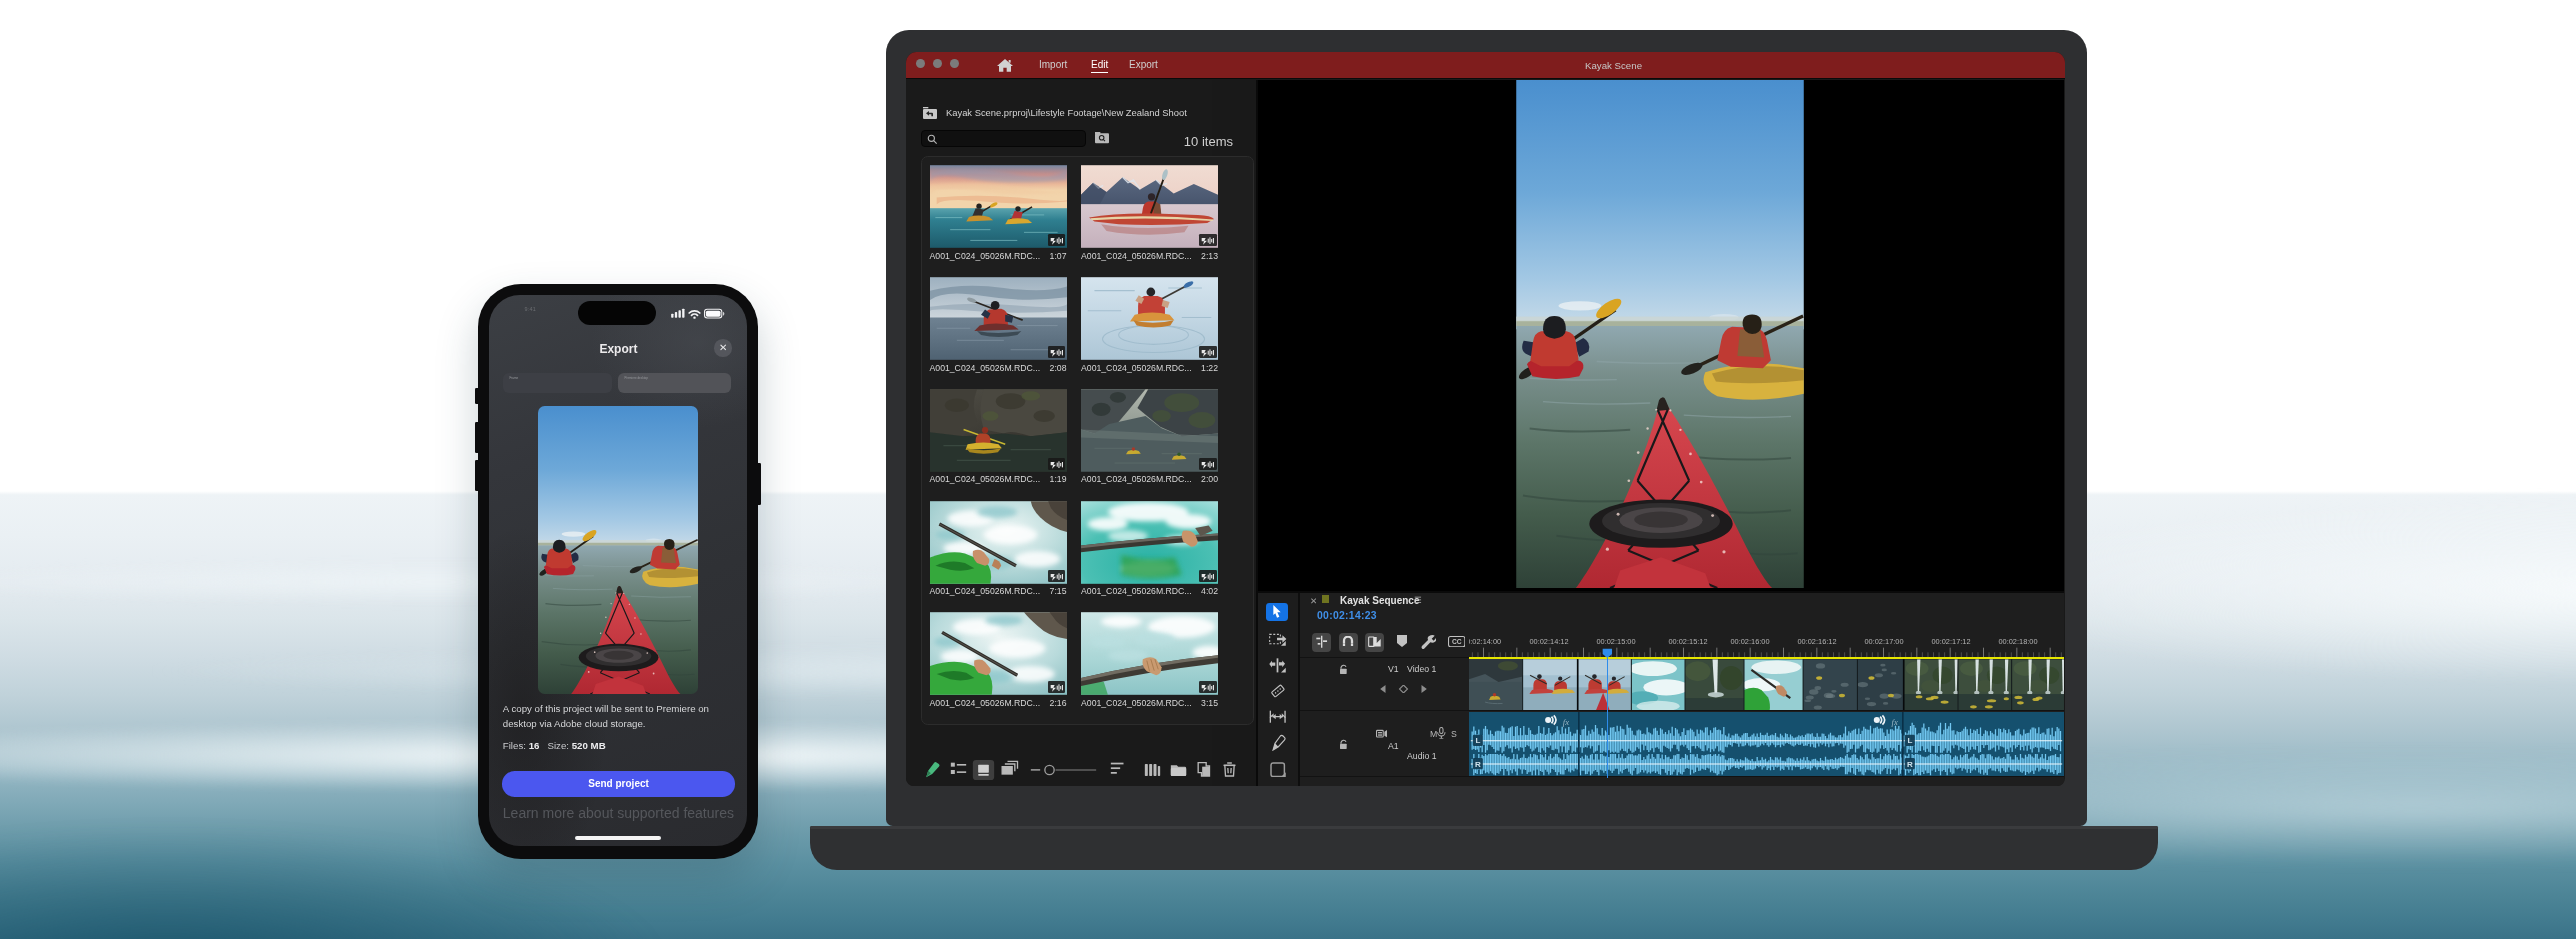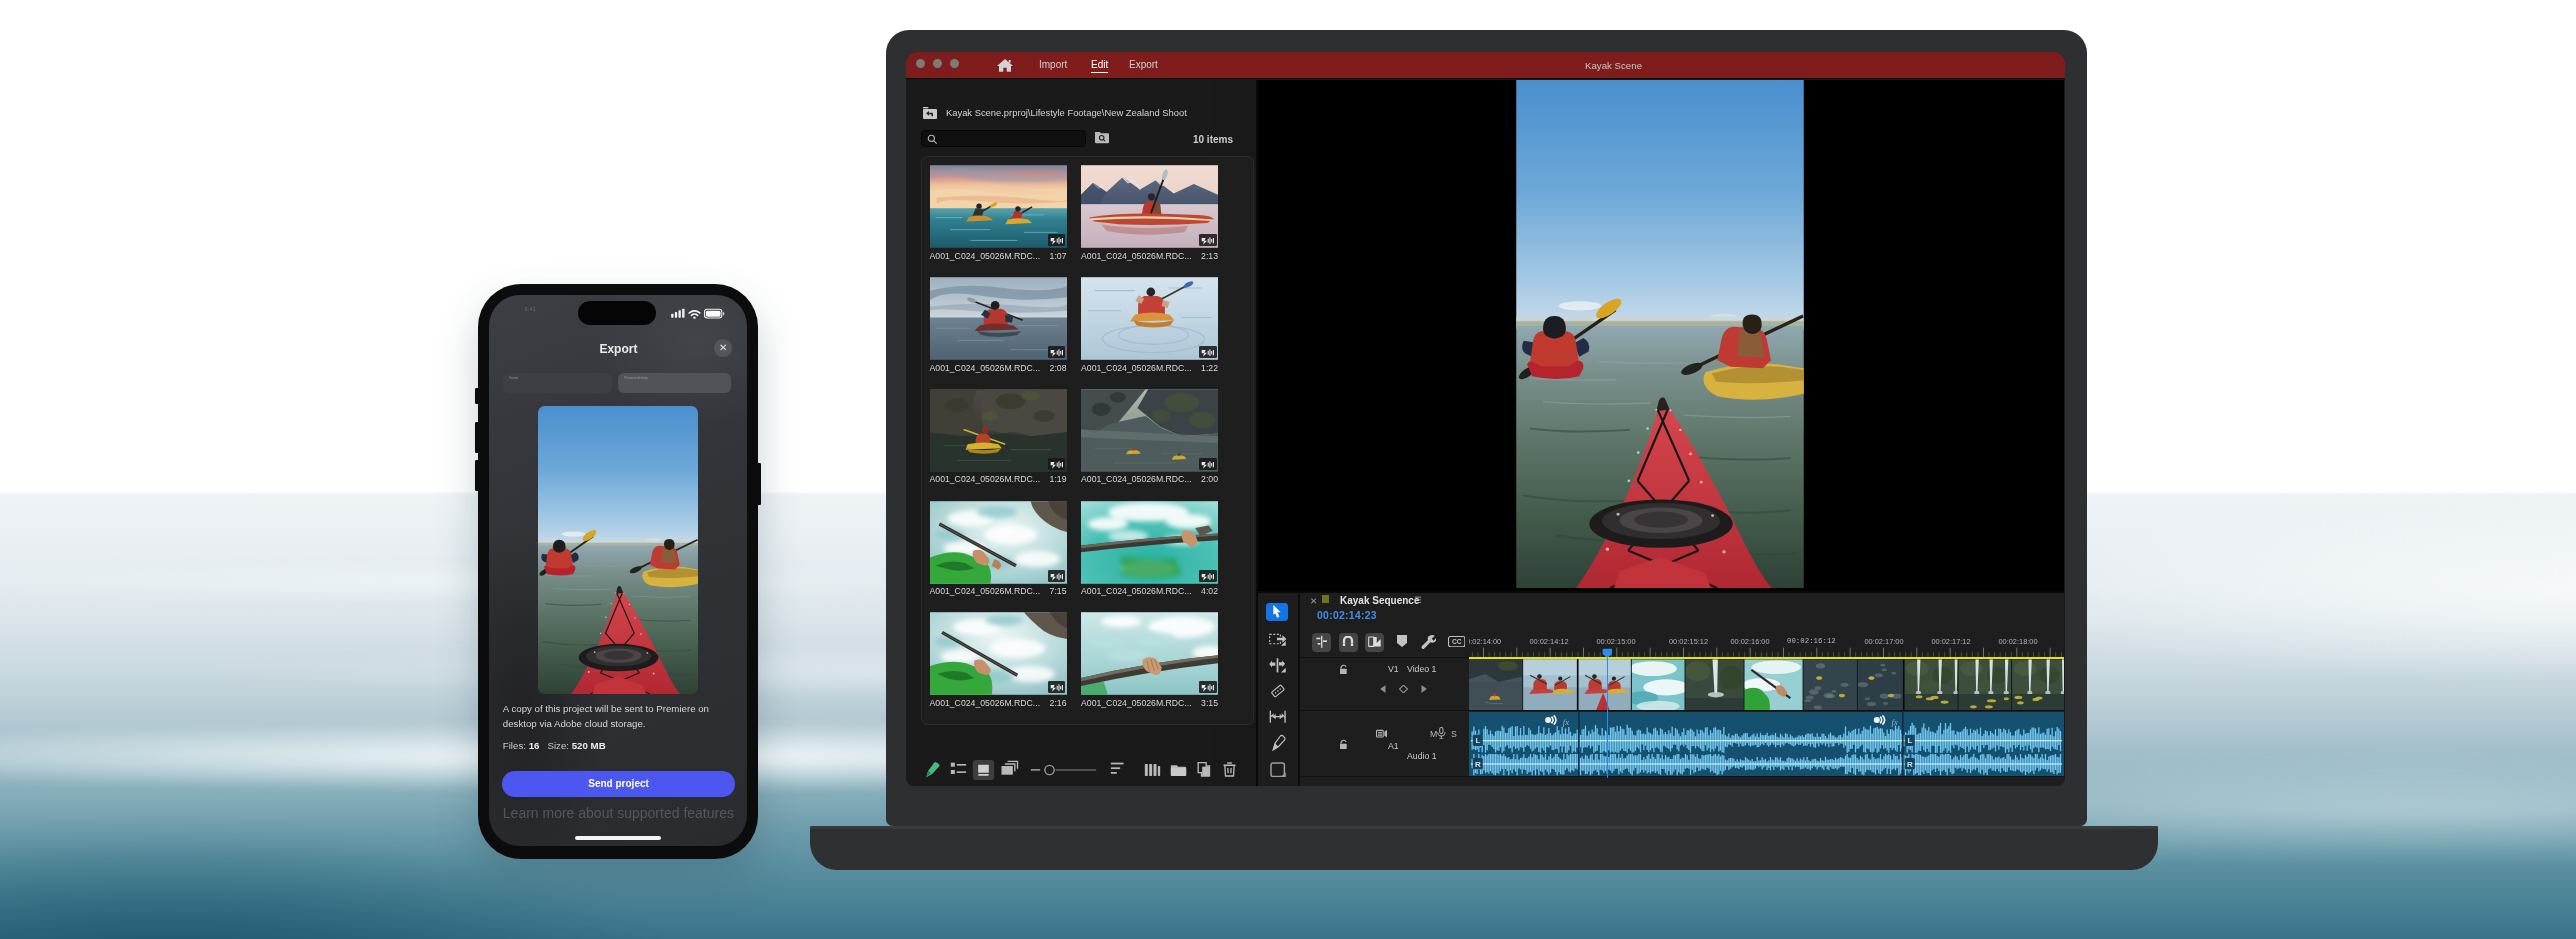--- a/index.html
+++ b/index.html
@@ -47,21 +47,21 @@
 
 .tab { top:7.4px; font-size:10px; color:#cfcfcf; }
 #titlebar .title { left:657px; top:8px; width:101px; text-align:center; font-size:9.7px; color:#c6c6c6; }
 
 
 #project { left:0; top:28px; width:306px; height:706px; background:#1a1a1a; }
 #proj-sep { left:350px; top:28px; width:2.7px; height:706px; background:#0a0a0a; }
 
 #project .bc-txt { left:40px; top:27.5px; font-size:9.4px; color:#d4d4d4; }
 #search { left:14.8px; top:50px; width:165px; height:17.4px; border-radius:4px; background:#101010; border:0.7px solid #060606; }
-#tenitems { left:260px; top:54px; width:67px; text-align:right; font-size:10px; color:#cfcfcf;font-weight:bold; }
+#tenitems { left:260px; top:54px; width:67px; text-align:right; font-size:13px; color:#cfcfcf; }
 #grid { left:14.8px; top:76px; width:333px; height:569px; border-radius:6.7px; background:#1e1e1e; border:0.7px solid #2c2c2c; }
 .thumb { width:137px; height:83px; overflow:hidden; }
 .tname { width:137px; font-size:8.7px; color:#d8d8d8; white-space:nowrap; }
 .tname span { float:right; }
 .badge { width:17.4px; height:12.7px; background:rgba(24,24,24,.88); border-radius:1.3px; right:1.3px; bottom:1.3px; }
 .ptool { top:680px; height:20px; }
 
 #monitor { left:352px; top:28px; width:806px; height:511px; background:#000; }
 #mon-sep { left:352px; top:539px; width:806px; height:2.7px; background:#0a0a0a; }
 
@@ -785,23 +785,23 @@
         <path d="M14.5 2 Q18 0.5 20.5 2.5 L16 7 L19 10 L23 5.5 Q24 9 21 11.5 Q18 14 14 12.5 L5 21.5 Q3 23 1.5 21.5 Q0 20 1.5 18 L10.5 9 Q9 5 11.5 3.2 Z" fill="#c2c2c2"></path>
       </svg>
       <svg class="abs" style="left:190px; top:43px;" width="17.4" height="11.4" viewBox="0 0 26 17">
         <rect x="0.8" y="0.8" width="24.4" height="15.4" rx="3" fill="none" stroke="#c2c2c2" stroke-width="1.6"></rect>
         <text x="13" y="12.2" font-size="10" font-weight="bold" fill="#c2c2c2" text-anchor="middle" font-family="Liberation Sans">CC</text>
       </svg>
       <div id="tl-ruler" class="abs">
           <div class="abs" style="left:-17.4px; top:10px; width:60px; text-align:center;">00:02:14:00</div>
           <div class="abs" style="left:50px; top:10px; width:60px; text-align:center;">00:02:14:12</div>
           <div class="abs" style="left:117px; top:10px; width:60px; text-align:center;">00:02:15:00</div>
-          <div class="abs" style="left:200px; top:10px; width:60px; ">00:02:15:12</div>
+          <div class="abs" style="left:189px; top:10px; width:60px; text-align:center;">00:02:15:12</div>
           <div class="abs" style="left:251px; top:10px; width:60px; text-align:center;">00:02:16:00</div>
-          <div class="abs" style="left:318px; top:10px; width:60px; text-align:left;font-family:Liberation Mono, monospace;">00:02:16:12</div>
+          <div class="abs" style="left:318px; top:10px; width:60px; text-align:center;">00:02:16:12</div>
           <div class="abs" style="left:385px; top:10px; width:60px; text-align:center;">00:02:17:00</div>
           <div class="abs" style="left:452px; top:10px; width:60px; text-align:center;">00:02:17:12</div>
           <div class="abs" style="left:519px; top:10px; width:60px; text-align:center;">00:02:18:00</div>
           <div class="abs" style="left:586px; top:10px; width:60px; text-align:center;">00:02:18:12</div>
           <svg class="abs" style="left:0; top:20px;" width="595" height="10" viewBox="0 0 887 15">
             <line x1="2.3" y1="8" x2="2.3" y2="15" stroke="#5c5c5c" stroke-width="1.2"></line>
             <line x1="10.7" y1="8" x2="10.7" y2="15" stroke="#5c5c5c" stroke-width="1.2"></line>
             <line x1="19.0" y1="1" x2="19.0" y2="15" stroke="#8a8a8a" stroke-width="1.2"></line>
             <line x1="27.3" y1="8" x2="27.3" y2="15" stroke="#5c5c5c" stroke-width="1.2"></line>
             <line x1="35.7" y1="8" x2="35.7" y2="15" stroke="#5c5c5c" stroke-width="1.2"></line>

